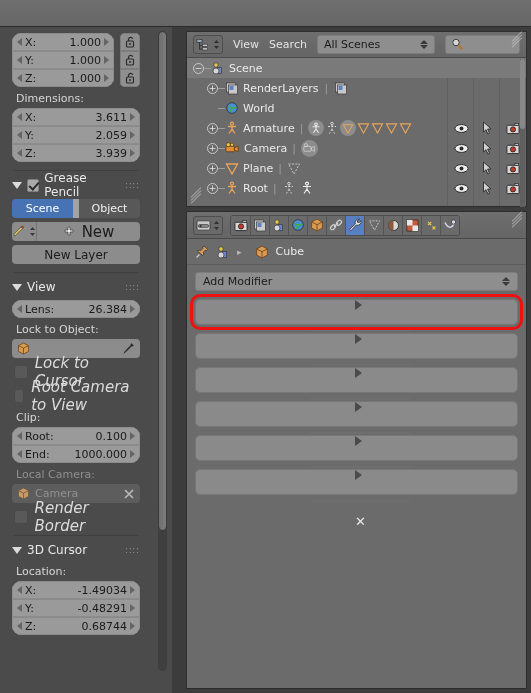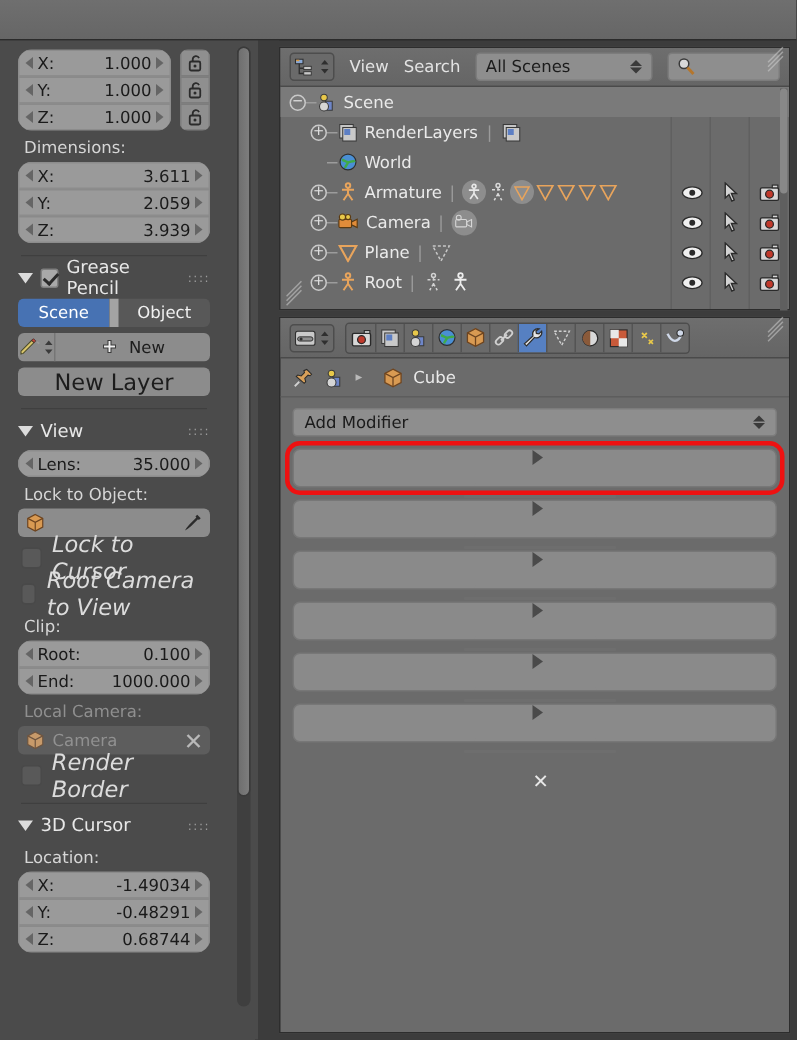--- a/index.html
+++ b/index.html
@@ -88,29 +88,29 @@
 
   .segrow{ display:flex; border-radius:4px; overflow:hidden; margin-top:4px; }
   .seg{ flex:1; height:19px; display:flex; align-items:center; justify-content:center;
         font-size:11px; color:#f0f0f0; background:#585858; }
   .seg.active{ background:#4772b3; color:#ffffff; }
   .seg + .seg{ border-left:6px solid #a3a3a3; }
 
   .btnrow{ display:flex; margin-top:4px; border-radius:4px; overflow:hidden;}
   .btn{
     height:19px; background:#8c8c8c; color:#1c1c1c; display:flex;
-    align-items:center; justify-content:center; font-size:11px;
+    align-items:center; justify-content:center; font-size:15px;
   }
   .btn.wide{ flex:1; }
   .btn.icon{ width:24px; background:#8c8c8c; }
   .btn + .btn{ border-left:1px solid #767676; }
 
   .fullbtn{
     height:19px; background:#8c8c8c; color:#1c1c1c; border-radius:4px;
-    display:flex; align-items:center; justify-content:center; font-size:15px; margin-top:4px;
+    display:flex; align-items:center; justify-content:center; font-size:12px; margin-top:4px;
   }
 
   .objfield{
     display:flex; align-items:center; gap:5px; height:19px; background:#8c8c8c;
     border-radius:4px; padding:0 5px; color:#1c1c1c; font-size:11px; margin-top:3px;
   }
   .objfield.dim{ background:#5d5d5d; color:#919191; }
   .objfield .sp{ margin-left:auto; }
 
   .cbrow{ display:flex; align-items:center; gap:7px; height:20px; margin-top:4px; padding-left:2px;}
@@ -348,21 +348,21 @@
       <div class="paneltitle">
         <span class="tri"></span>
         <span>View</span>
         <span class="dots">::::</span>
       </div>
 
       <div class="grp" style="margin-top:3px">
         <div class="numfield">
           <span class="arr l"></span>
           <span class="lbl">Lens:</span>
-          <span class="val">35.000</span>
+          <span class="val">26.384</span>
           <span class="arr r"></span>
         </div>
       </div>
 
       <div class="sectlabel">Lock to Object:</div>
       <div class="objfield">
         <svg width="13" height="13" viewBox="0 0 13 13">
             <path d="M6.5 1l5 2.6v5.8L6.5 12 1.5 9.4V3.6z" fill="#d99a52" stroke="#6e4520" stroke-width=".8"></path>
             <path d="M1.5 3.6l5 2.6 5-2.6M6.5 6.2V12" fill="none" stroke="#6e4520" stroke-width=".8"></path>
           </svg>

